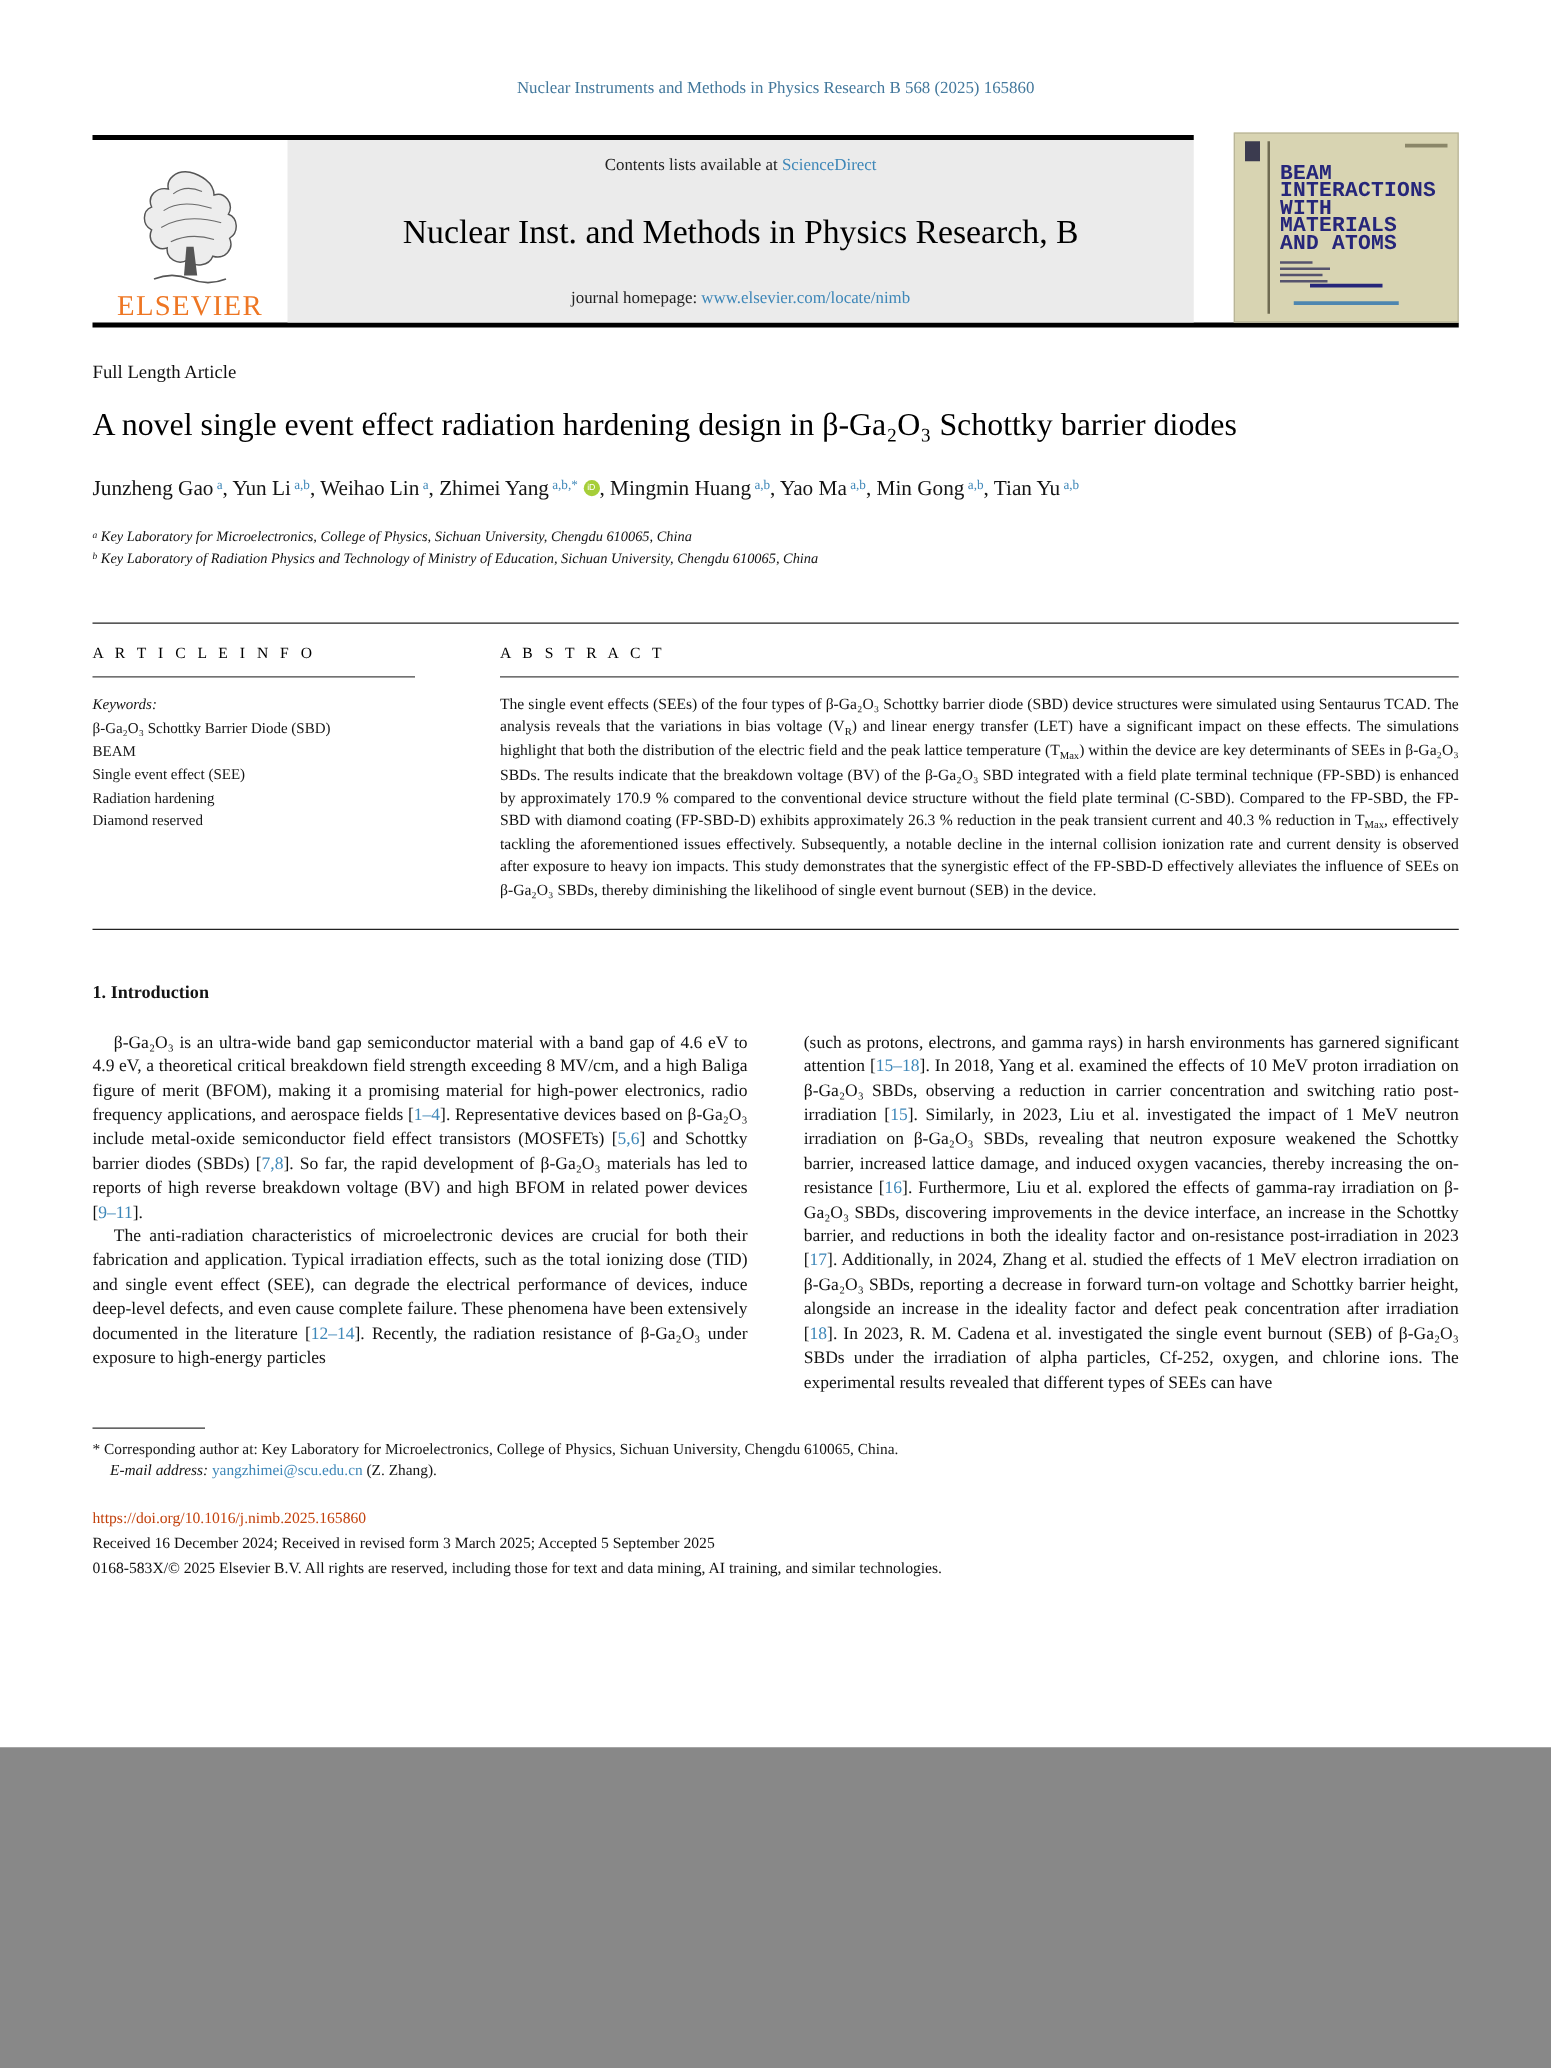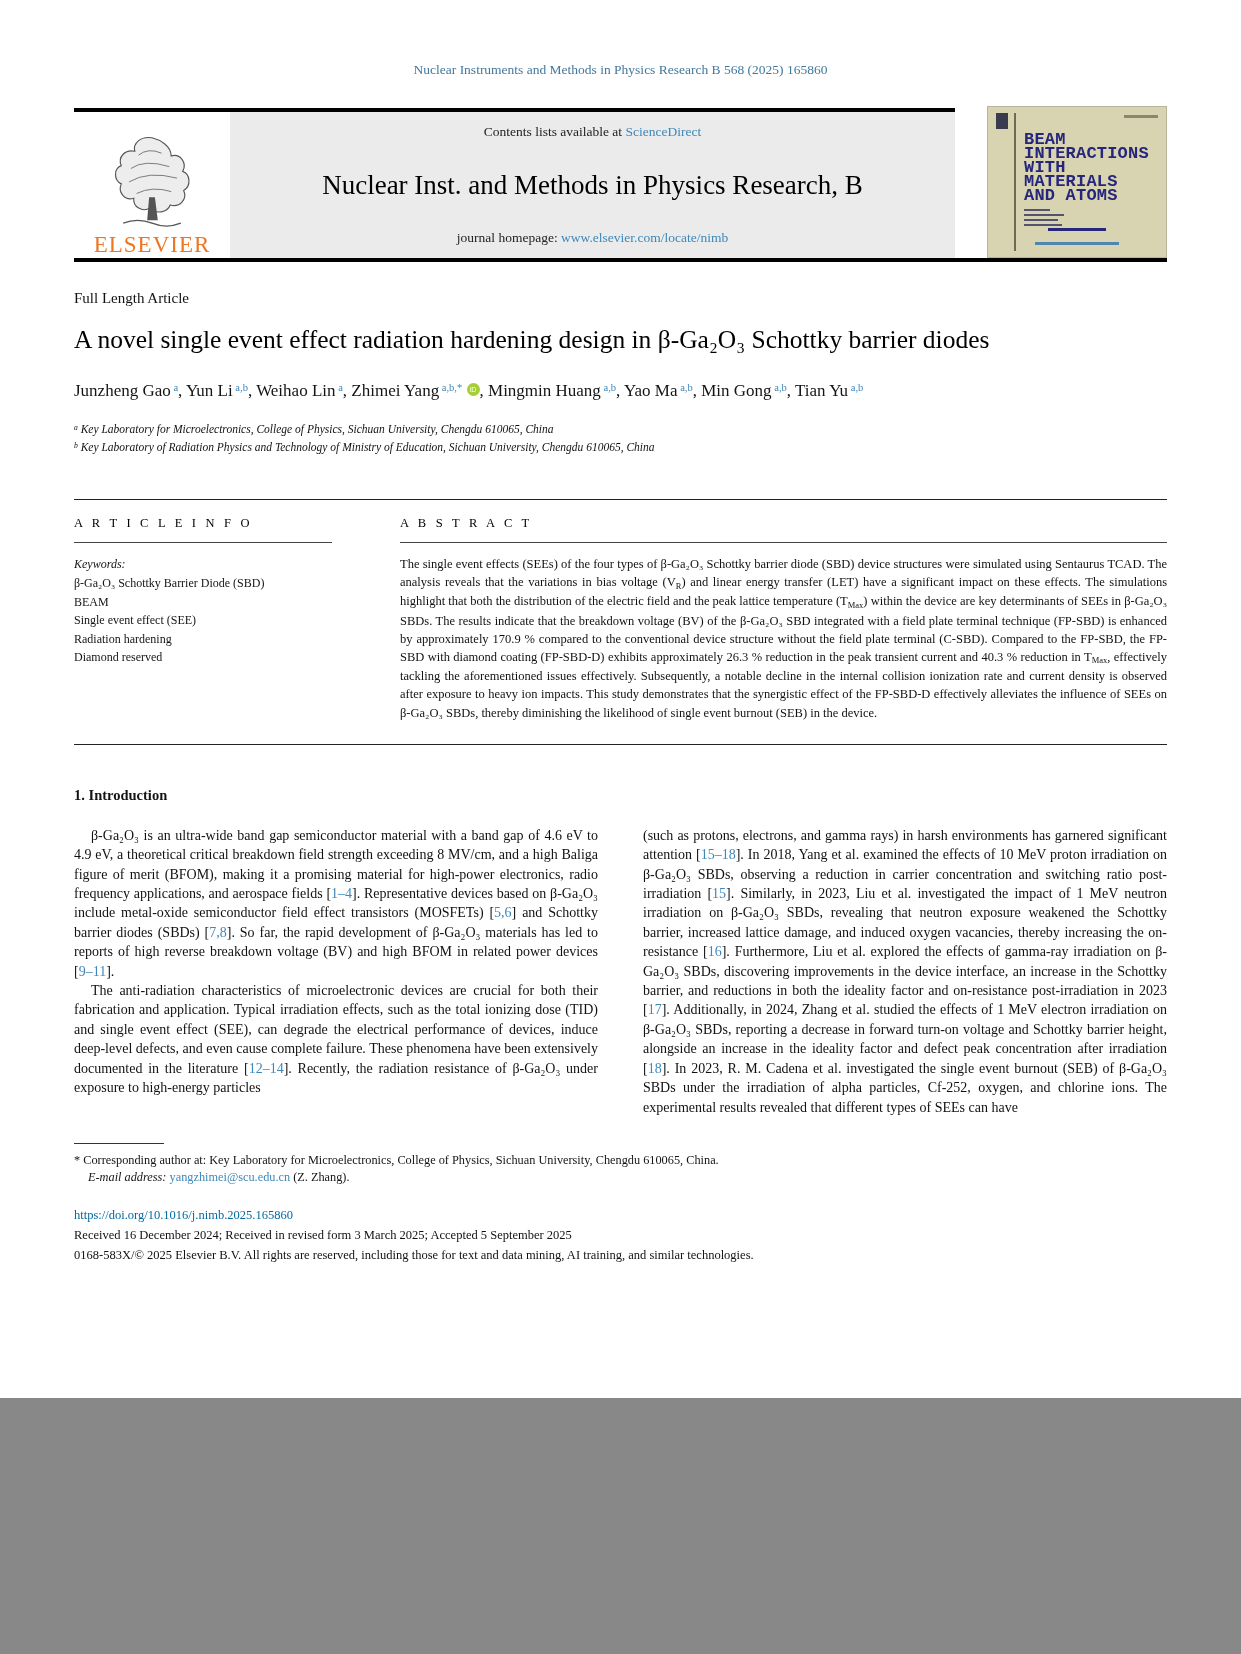--- a/index.html
+++ b/index.html
@@ -74,21 +74,21 @@
   .para.indent { text-indent:17px; }
 
   
   .footnote { margin-top:26px; }
   .footnote-rule { width:90px; height:1px; background:#333; margin-bottom:8px; }
   .footnote-line { font-size:12.3px; line-height:17.5px; }
   .footnote-line.second { padding-left:14px; }
 
   
   .footer { margin-top:18px; }
-  .doi-line { font-size:12.5px; line-height:20px; color:#0369a1; }
+  .doi-line { font-size:12.5px; line-height:20px; color:#c2410c; }
   .footer-line { font-size:12.5px; line-height:20px; color:#111; }
 </style>
 </head>
 <body>
 
 <div class="page">
   <div class="content">
 
     <div class="cite-line">Nuclear Instruments and Methods in Physics Research B 568 (2025) 165860</div>
 

